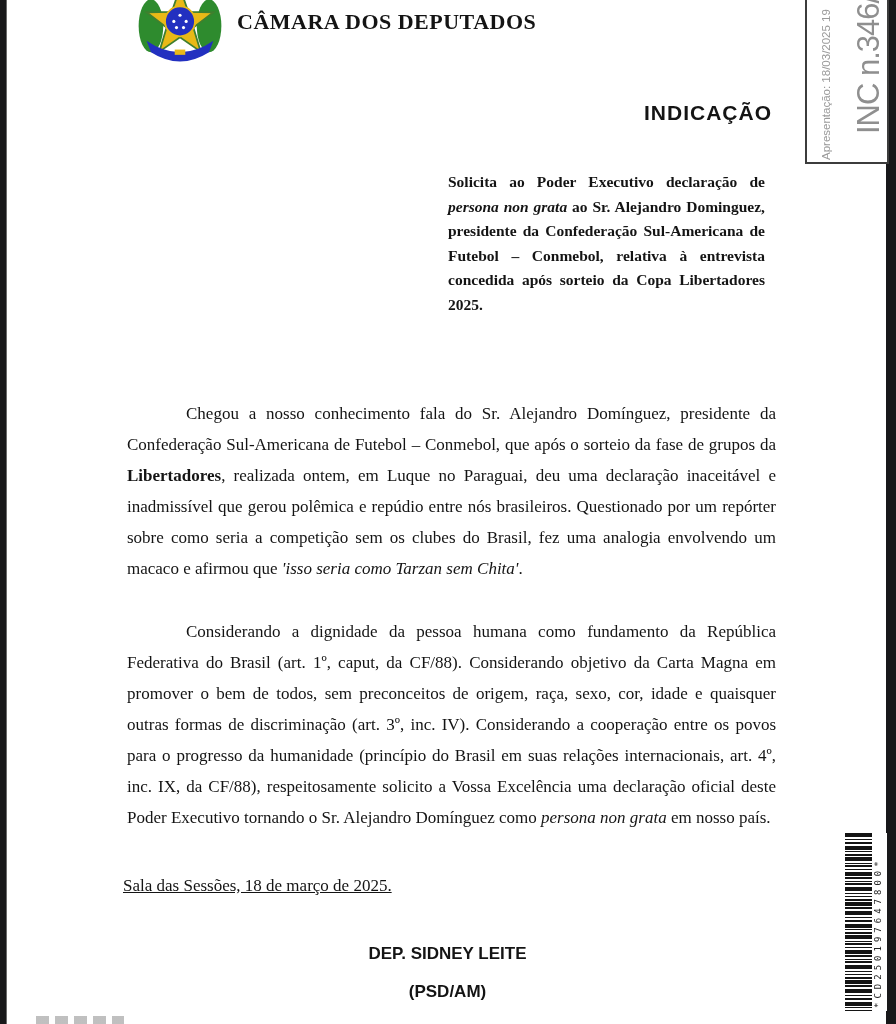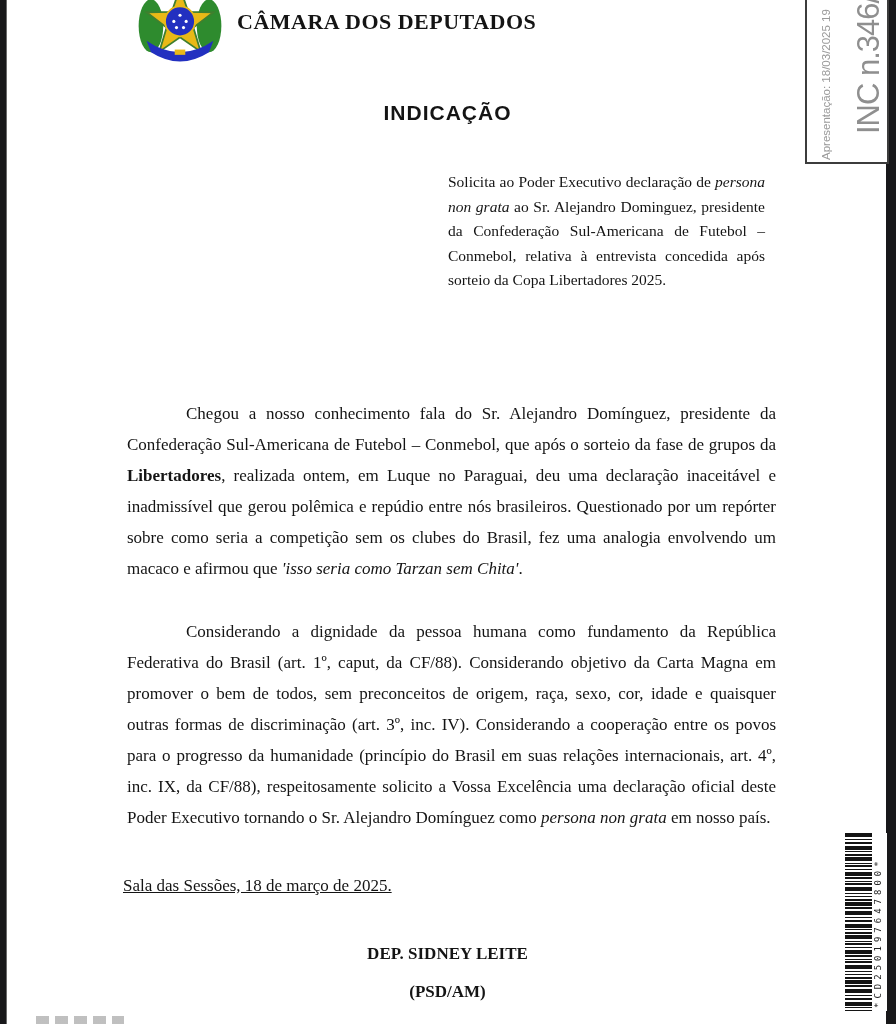--- a/index.html
+++ b/index.html
@@ -9,40 +9,40 @@
 
   .edge-strip { position:absolute; top:0; height:1024px; background:#18181a; }
   .edge-left  { left:0; width:7px; border-right:1px solid #6a6a6a; }
   .edge-right { right:0; width:10px; }
 
   .crest { position:absolute; left:136px; top:-14px; width:88px; height:84px; }
 
   .org-title { position:absolute; left:237px; top:9px; font-family:Liberation Serif, serif;
                font-weight:bold; font-size:22px; letter-spacing:0.5px; color:#141414; }
 
-  .doc-title { position:absolute; left:123px; top:101px; width:649px; text-align:center;
+  .doc-title { position:absolute; left:123px; top:101px; width:649px; text-align:right;
                font-family:"Liberation Sans", sans-serif; font-weight:bold; font-size:21px;
                letter-spacing:1px; color:#141414; }
 
   .ementa { position:absolute; left:448px; top:170px; width:317px; font-size:15.5px;
-            line-height:24.6px; text-align:justify; color:#141414; }
+            line-height:24.6px; text-align:justify; color:#141414;font-weight:bold; }
 
   .salutation { position:absolute; left:123px; top:344px; width:649px; font-size:17px;
                 color:#141414; text-indent:59px; }
 
   .body-par { position:absolute; left:127px; width:649px; font-size:17px; line-height:31px;
               text-align:justify; color:#141414; text-indent:59px; }
   .par1 { top:398px; }
   .par2 { top:616px; }
 
   .dateline { position:absolute; left:123px; top:876px; width:646px; text-align:left;
               font-size:17px; color:#141414;text-decoration:underline; }
 
   .sig { position:absolute; left:123px; width:649px; text-align:center;
-         font-family:Liberation Serif, serif; font-weight:bold; font-size:17px; color:#141414; }
+         font-family:Liberation Sans, sans-serif; font-weight:bold; font-size:17px; color:#141414; }
   .sig-name  { top:944px; }
   .sig-party { top:982px; }
 
   .stamp-box { position:absolute; left:805px; top:-16px; width:84px; height:180px;
                background:#ffffff; border:2px solid #3c3c3c; overflow:hidden; }
   .vtext { position:absolute; transform-origin:0 0; transform:rotate(-90deg);
            white-space:nowrap; font-family:"Liberation Sans", sans-serif; }
   .stamp-number { left:44px; top:148px; font-size:31px; letter-spacing:-1px; color:#8f8f8f; }
   .stamp-date   { left:13px; top:174px; font-size:11.5px; color:#9a9a9a; }
 

